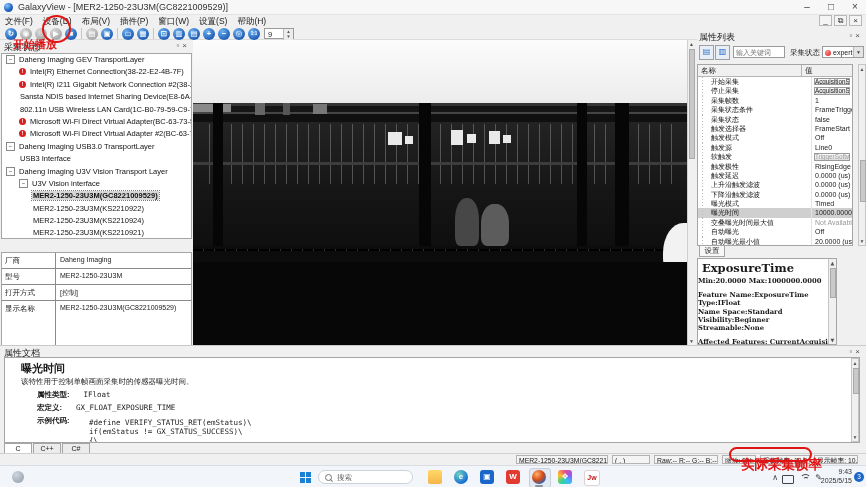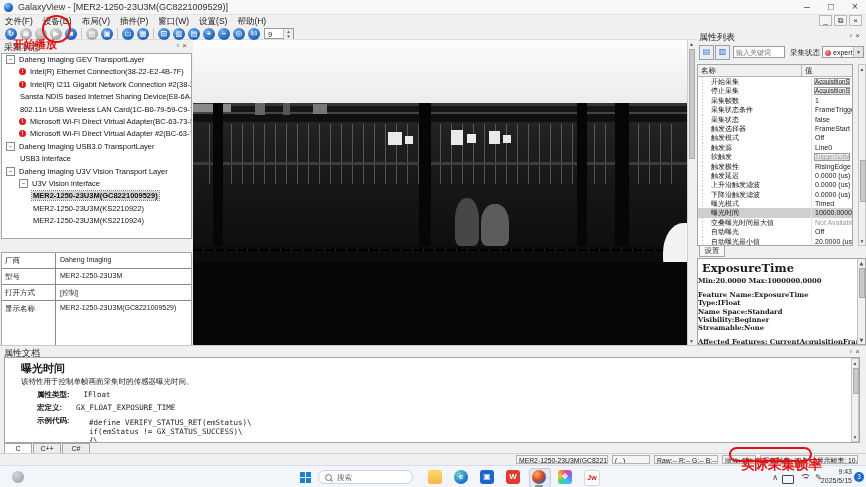--- a/index.html
+++ b/index.html
@@ -77,21 +77,21 @@
   .prop-row.sel{background:#cfcfcf;}
   .pname{width:100px;flex:none;padding-left:13px;overflow:hidden;border-right:1px solid #e3e3e3;color:#111;background:
      repeating-linear-gradient(180deg,#bbb 0 1px,transparent 1px 3px) 4px 0/1px 100% no-repeat;}
   .pval{flex:1;padding-left:3px;overflow:hidden;color:#222;}
   .pval.dim{color:#999;}
   .pbtn{flex:1;margin:1px 2px;background:linear-gradient(#fdfdfd,#dcdcdc);border:1px solid #9a9a9a;font-size:6.3px;line-height:6.5px;text-align:center;color:#222;overflow:hidden;}
   .pbtn.disabled{color:#9a9a9a;}
   #prop-sb{left:858px;top:64px;width:8px;height:182px;background:#f0f0f0;border:1px solid #c5c5c5;box-sizing:border-box;}
   #prop-tab{left:699px;top:246px;width:26px;height:11px;background:#f7f7f7;border:1px solid #a5a5a5;border-top:none;font-size:7.5px;text-align:center;line-height:10px;}
   
-  #feat-doc{left:697px;top:258px;width:169px;height:87px;background:#fff;border:1px solid #a5a5a5;box-sizing:border-box;overflow:hidden;font-family:"DejaVu Serif","Liberation Serif",serif;}
+  #feat-doc{left:697px;top:258px;width:140px;height:87px;background:#fff;border:1px solid #a5a5a5;box-sizing:border-box;overflow:hidden;font-family:"DejaVu Serif","Liberation Serif",serif;}
   #feat-title{font-size:11.5px;font-weight:bold;margin:2px 0 2px 4px;}
   .feat-line{font-size:6.8px;font-weight:bold;margin-left:0;line-height:8.2px;white-space:nowrap;}
   .feat-gap{height:6px;}
   #feat-sb{position:absolute;right:0;top:0;width:8px;height:85px;background:#f0f0f0;border-left:1px solid #c5c5c5;box-sizing:border-box;}
   
   #doc-head{left:0;top:345px;width:866px;height:12px;border-top:1px solid #c9c9c9;}
   #doc-head .t{position:absolute;left:4px;top:1px;}
   #doc-body{left:4px;top:357px;width:856px;height:86px;overflow:hidden;}
   #doc-heading{font-size:11px;font-weight:bold;margin:3px 0 1px 16px;}
   #doc-desc{font-size:7.5px;margin-left:16px;color:#222;}
@@ -174,20 +174,21 @@
       <div class="tree-row" style="padding-left: 17px;"><span class="tlabel">802.11n USB Wireless LAN Card(1C-B0-79-59-C9-73)</span></div>
       <div class="tree-row" style="padding-left: 17px;"><span class="warn">!</span><span class="tlabel">Microsoft Wi-Fi Direct Virtual Adapter(BC-63-73-5E-6E-7C)</span></div>
       <div class="tree-row" style="padding-left: 17px;"><span class="warn">!</span><span class="tlabel">Microsoft Wi-Fi Direct Virtual Adapter #2(BC-63-73-5E-6E-…</span></div>
       <div class="tree-row" style="padding-left: 4px;"><span class="expander">−</span><span class="tlabel">Daheng Imaging USB3.0 TransportLayer</span></div>
       <div class="tree-row" style="padding-left: 17px;"><span class="tlabel">USB3 Interface</span></div>
       <div class="tree-row" style="padding-left: 4px;"><span class="expander">−</span><span class="tlabel">Daheng Imaging U3V Vision Transport Layer</span></div>
       <div class="tree-row" style="padding-left: 17px;"><span class="expander">−</span><span class="tlabel">U3V Vision interface</span></div>
       <div class="tree-row sel" style="padding-left: 30px;"><span class="tlabel">MER2-1250-23U3M(GC8221009529)</span></div>
       <div class="tree-row" style="padding-left: 30px;"><span class="tlabel">MER2-1250-23U3M(KS2210922)</span></div>
       <div class="tree-row" style="padding-left: 30px;"><span class="tlabel">MER2-1250-23U3M(KS2210924)</span></div>
+      <div class="tree-row" style="padding-left: 30px;"><span class="tlabel">MER2-1250-23U3M(KS2210921)</span></div>
     </div>
   <div class="abs white-box" id="dev-info">
       <div class="info-row">
         <span class="info-label">厂商</span>
         <span class="info-value">Daheng Imaging</span>
       </div>
       <div class="info-row">
         <span class="info-label">型号</span>
         <span class="info-value">MER2-1250-23U3M</span>
       </div>

